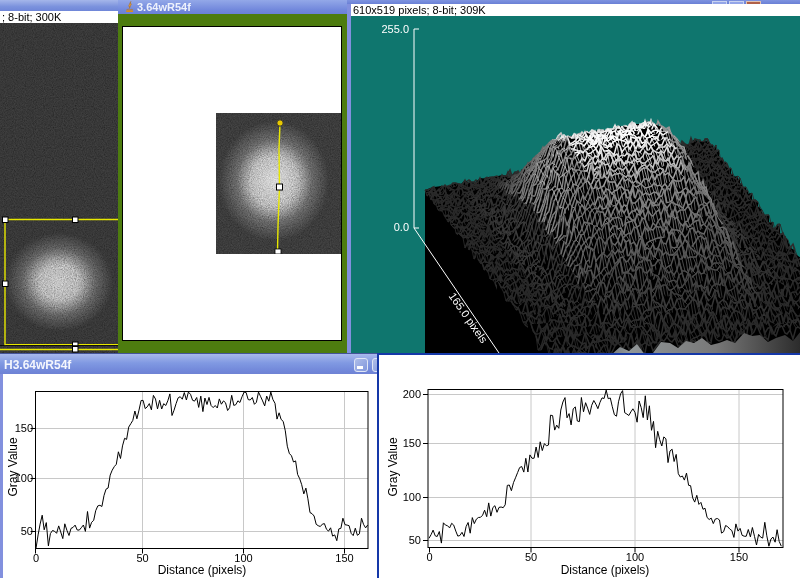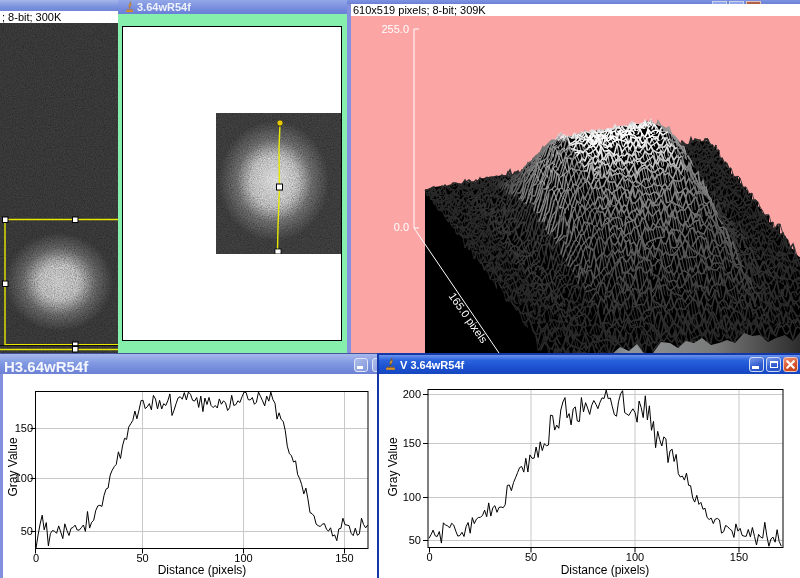--- a/index.html
+++ b/index.html
@@ -47,21 +47,21 @@
     <line x1="5" y1="196.5" x2="5" y2="323" stroke="#e8e800" stroke-width="1.4"></line>
     <line x1="5" y1="321.6" x2="118" y2="321.6" stroke="#e8e800" stroke-width="1.4"></line>
     <rect x="2.5" y="194" width="5.5" height="5.5" fill="#fff" stroke="#000" stroke-width="1"></rect>
     <rect x="72.5" y="194" width="5.5" height="5.5" fill="#fff" stroke="#000" stroke-width="1"></rect>
     <rect x="2.5" y="258" width="5.5" height="5.5" fill="#fff" stroke="#000" stroke-width="1"></rect>
     <rect x="72.5" y="319" width="5.5" height="5.5" fill="#fff" stroke="#000" stroke-width="1"></rect>
     <rect x="0" y="322.2" width="118" height="0.8" fill="#000"></rect>
   </svg>
 </div>
 
-<div class="abs" style="left:118px;top:0;width:229px;height:402px;background:#86efac;overflow:hidden">
+<div class="abs" style="left:118px;top:0;width:229px;height:402px;background:#4d7c0f;overflow:hidden">
   <div class="abs" style="left:0;top:0;width:229px;height:14px;background:linear-gradient(#93a8e8,#7288dc 70%,#6a80d6)">
     <svg class="abs" style="left:7px;top:1px" width="9" height="12" viewBox="0 0 9 12">
       <path d="M5.8 0.5 L3.6 5.2 L5 5.7 L4.2 7.6 L6.4 2.9 L5 2.6 Z" fill="#e8a33d" stroke="#b06a10" stroke-width="0.5"></path>
       <path d="M2.4 8.3 C3.3 9.6 5.9 9.6 6.8 8 L7.6 8.8 L1.6 8.8 Z" fill="#e8a33d" stroke="#b06a10" stroke-width="0.4"></path>
       <rect x="1.2" y="9.3" width="6.8" height="1.7" fill="#d88f1f"></rect>
     </svg>
     <span style="position:absolute;left:19px;top:1px;font-size:11px;font-weight:bold;color:#eef2fc">3.64wR54f</span>
   </div>
   <div class="abs" style="left:4px;top:26px;width:220px;height:315px;background:#fff;border:1px solid #000;box-sizing:border-box;overflow:hidden">
     <svg class="abs" style="left:93px;top:86px" width="126" height="141">
@@ -82,21 +82,21 @@
       <ellipse cx="58" cy="68" rx="55" ry="60" fill="url(#blob2)"></ellipse>
       <rect x="0" y="0" width="126" height="141" filter="url(#gr3)" style="mix-blend-mode:overlay;opacity:.9"></rect>
       <path d="M64 10 L63 36 L63.5 74 L62 113 L61.5 139" fill="none" stroke="#e8e800" stroke-width="1.4"></path>
       <circle cx="64" cy="10" r="3.2" fill="#e8c800" stroke="#333" stroke-width="1"></circle>
       <rect x="60.5" y="71" width="6" height="6" fill="#fff" stroke="#000" stroke-width="1"></rect>
       <rect x="59" y="136" width="6" height="5" fill="#fff" stroke="#000" stroke-width="0.8"></rect>
     </svg>
   </div>
 </div>
 
-<div class="abs" style="left:347px;top:0;width:453px;height:353px;background:#fca5a5;overflow:hidden">
+<div class="abs" style="left:347px;top:0;width:453px;height:353px;background:#0f766e;overflow:hidden">
   <div class="abs" style="left:0;top:0;width:453px;height:4px;background:linear-gradient(#7e93e0,#6a80d6)">
       <div style="position:absolute;left:365px;top:1px;width:13px;height:3px;background:#93a5e8;border:1px solid #c8d2f0;border-bottom:none"></div>
       <div style="position:absolute;left:382px;top:1px;width:13px;height:3px;background:#93a5e8;border:1px solid #c8d2f0;border-bottom:none"></div>
       <div style="position:absolute;left:399px;top:1px;width:13px;height:3px;background:#b06048;border:1px solid #e0c0b0;border-bottom:none"></div>
     </div>
   <div class="abs info" style="left:4px;top:4px;width:449px;height:12px;line-height:12px;padding-left:2px;">610x519 pixels; 8-bit; 309K</div>
   <div class="abs" style="left:0;top:4px;width:4px;height:349px;background:#8290de"></div>
   <svg class="abs" style="left:4px;top:16px" width="449" height="337" viewBox="343 16 449 337">
     <linearGradient id="wedge" x1="540" y1="0" x2="810" y2="0" gradientUnits="userSpaceOnUse">
       <stop offset="0" stop-color="#1a1a1a"></stop>
@@ -1979,21 +1979,21 @@
     </g>
     <text x="401" y="33" fill="#fff" font-size="11" text-anchor="end">255.0</text>
     <text x="401" y="231" fill="#fff" font-size="11" text-anchor="end">0.0</text>
     <text x="457" y="320" fill="#fff" font-size="11" text-anchor="middle" transform="rotate(55 457 320)">165.0 pixels</text>
   </svg>
 </div>
 
 <div class="abs" style="left:0;top:353px;width:377px;height:225px;background:#fff;overflow:hidden">
   <div class="abs" style="left:0;top:0;width:377px;height:1px;background:#44549a"></div>
   <div class="abs" style="left:0;top:1px;width:377px;height:20px;background:linear-gradient(#a8b8ec,#8099e2 45%,#7187d9 85%,#6e82d4)">
-    <span style="position:absolute;left:4px;top:4px;font-size:15px;font-weight:bold;color:#f4f6fd">H3.64wR54f</span>
+    <span style="position:absolute;left:4px;top:4px;font-size:12px;font-weight:bold;color:#f4f6fd">H3.64wR54f</span>
     <div style="position:absolute;left:354px;top:4px;width:14px;height:14px;border:1px solid #dfe5f5;border-radius:3px;background:linear-gradient(135deg,#aebde8,#8197dd);box-sizing:border-box">
       <div style="position:absolute;left:2px;bottom:2px;width:6px;height:3px;background:#fff"></div>
     </div>
     <div style="position:absolute;left:372px;top:4px;width:14px;height:14px;border:1px solid #dfe5f5;border-radius:3px;background:linear-gradient(135deg,#aebde8,#8197dd);box-sizing:border-box"></div>
   </div>
   <div class="abs" style="left:0;top:21px;width:3px;height:204px;background:#8290de"></div>
   <svg class="abs" style="left:0;top:21px" width="377" height="204" viewBox="0 374 377 204">
     <rect x="3" y="374" width="374" height="204" fill="#fff"></rect>
     <g stroke="#c8c8c8" stroke-width="1">
       <line x1="142.5" y1="392" x2="142.5" y2="548.5"></line>
@@ -2024,39 +2024,20 @@
       <text x="202" y="574" text-anchor="middle" font-size="12">Distance (pixels)</text>
       <text x="17" y="467" text-anchor="middle" font-size="12" transform="rotate(-90 17 467)">Gray Value</text>
     </g>
     <polyline points="36.0,548.3 38.1,534.9 40.1,524.1 42.2,515.2 44.2,529.8 46.3,522.6 48.4,545.9 50.4,533.6 52.5,530.5 54.5,531.2 56.6,533.3 58.7,525.9 60.7,531.9 62.8,538.6 64.8,523.8 66.9,530.3 69.0,535.5 71.0,528.4 73.1,527.4 75.1,525.1 77.2,530.0 79.3,530.1 81.3,527.7 83.4,525.0 85.4,531.4 87.5,511.5 89.6,528.1 91.6,522.3 93.7,520.3 95.7,510.7 97.8,505.9 99.9,505.3 101.9,506.5 104.0,495.5 106.0,489.2 108.1,488.0 110.2,475.1 112.2,470.2 114.3,466.6 116.3,464.3 118.4,451.8 120.5,458.5 122.5,445.9 124.6,438.3 126.6,439.4 128.7,427.1 130.8,423.7 132.8,420.4 134.9,411.0 136.9,418.8 139.0,410.1 141.1,400.5 143.1,400.4 145.2,408.6 147.2,406.9 149.3,403.6 151.4,409.8 153.4,395.4 155.5,399.0 157.5,408.9 159.6,400.3 161.7,409.0 163.7,403.7 165.8,405.5 167.8,400.8 169.9,393.9 172.0,415.5 174.0,410.3 176.1,403.6 178.1,397.9 180.2,396.7 182.3,399.2 184.3,392.6 186.4,400.0 188.4,392.1 190.5,394.3 192.6,400.3 194.6,401.1 196.7,397.5 198.7,407.4 200.8,396.1 202.9,411.6 204.9,398.0 207.0,404.5 209.0,397.4 211.1,405.5 213.2,407.6 215.2,405.5 217.3,408.0 219.3,398.9 221.4,404.2 223.5,400.9 225.5,402.7 227.6,410.5 229.6,407.7 231.7,395.3 233.8,405.4 235.8,404.7 237.9,400.8 239.9,402.5 242.0,396.8 244.1,392.1 246.1,392.5 248.2,399.6 250.2,400.0 252.3,397.5 254.4,404.3 256.4,402.3 258.5,392.1 260.5,396.3 262.6,400.9 264.7,405.9 266.7,396.1 268.8,401.2 270.8,392.1 272.9,399.5 275.0,403.3 277.0,419.1 279.1,412.8 281.1,419.4 283.2,421.4 285.3,430.8 287.3,446.2 289.4,453.7 291.4,455.5 293.5,462.0 295.6,460.9 297.6,474.4 299.7,478.7 301.7,484.7 303.8,493.9 305.9,488.1 307.9,498.8 310.0,512.6 312.0,513.6 314.1,516.0 316.2,524.3 318.2,525.7 320.3,526.5 322.3,524.2 324.4,523.6 326.5,529.3 328.5,531.1 330.6,527.8 332.6,536.1 334.7,534.9 336.8,540.7 338.8,528.9 340.9,528.3 342.9,518.2 345.0,524.7 347.1,525.1 349.1,525.7 351.2,533.4 353.2,535.6 355.3,528.2 357.4,535.3 359.4,533.8 361.5,518.2 363.5,524.3 365.6,527.9 367.7,525.0" fill="none" stroke="#000" stroke-width="1"></polyline>
   </svg>
 </div>
 
 <div class="abs" style="left:377px;top:353px;width:423px;height:225px;background:#fff;overflow:hidden">
   <div class="abs" style="left:0;top:0;width:423px;height:2px;background:#1538a8"></div>
   <div class="abs" style="left:0;top:0;width:2px;height:225px;background:#1538a8"></div>
-  <div class="abs" style="left:2px;top:2px;width:421px;height:19px;background:linear-gradient(#6a93ec,#2a62dc 28%,#1b50d0 65%,#1646be)">
-    <svg class="abs" style="left:6px;top:2px" width="11" height="14" viewBox="0 0 10 12">
-      <path d="M6.5 0.5 L4 5.5 L5.5 6 L4.5 8 L7 3 L5.5 2.8 Z" fill="#f0b040" stroke="#8a5500" stroke-width="0.5"></path>
-      <path d="M2.5 8.5 C3.5 10 6.5 10 7.5 8.2 L8.5 9 L1.5 9 Z" fill="#f0b040" stroke="#8a5500" stroke-width="0.5"></path>
-      <rect x="1" y="9.5" width="8" height="1.8" fill="#d88f1f"></rect>
-    </svg>
-    <span style="position:absolute;left:21px;top:4px;font-size:11px;font-weight:bold;color:#fff">V 3.64wR54f</span>
-    <div style="position:absolute;left:370px;top:2px;width:15px;height:15px;border:1px solid #cfd9f2;border-radius:3px;background:linear-gradient(160deg,#7a9ae8,#2f5bd0 60%,#2550c0);box-sizing:border-box">
-      <div style="position:absolute;left:2px;bottom:2px;width:7px;height:3px;background:#fff"></div>
-    </div>
-    <div style="position:absolute;left:387px;top:2px;width:15px;height:15px;border:1px solid #cfd9f2;border-radius:3px;background:linear-gradient(160deg,#7a9ae8,#2f5bd0 60%,#2550c0);box-sizing:border-box">
-      <div style="position:absolute;left:2.5px;top:2.5px;width:8px;height:7px;border:1.6px solid #fff;border-top-width:2.5px;box-sizing:border-box"></div>
-    </div>
-    <div style="position:absolute;left:404px;top:2px;width:15px;height:15px;border:1px solid #f0c7b8;border-radius:3px;background:linear-gradient(160deg,#f0926e,#d6502b 60%,#c44517);box-sizing:border-box">
-        <svg width="13" height="13" style="position:absolute;left:0;top:0">
-          <path d="M3.2 3.2 L9.8 9.8 M9.8 3.2 L3.2 9.8" stroke="#fff" stroke-width="2.2" stroke-linecap="round"></path>
-        </svg>
-      </div>
-  </div>
   <svg class="abs" style="left:2px;top:21px" width="421" height="204" viewBox="379 374 421 204">
     <rect x="379" y="374" width="421" height="204" fill="#fff"></rect>
     <g stroke="#c8c8c8" stroke-width="1">
       <line x1="531" y1="390" x2="531" y2="547.5"></line>
       <line x1="635" y1="390" x2="635" y2="547.5"></line>
       <line x1="739" y1="390" x2="739" y2="547.5"></line>
       <line x1="428" y1="394.5" x2="783" y2="394.5"></line>
       <line x1="428" y1="443.5" x2="783" y2="443.5"></line>
       <line x1="428" y1="497.5" x2="783" y2="497.5"></line>
       <line x1="428" y1="540.5" x2="783" y2="540.5"></line>

